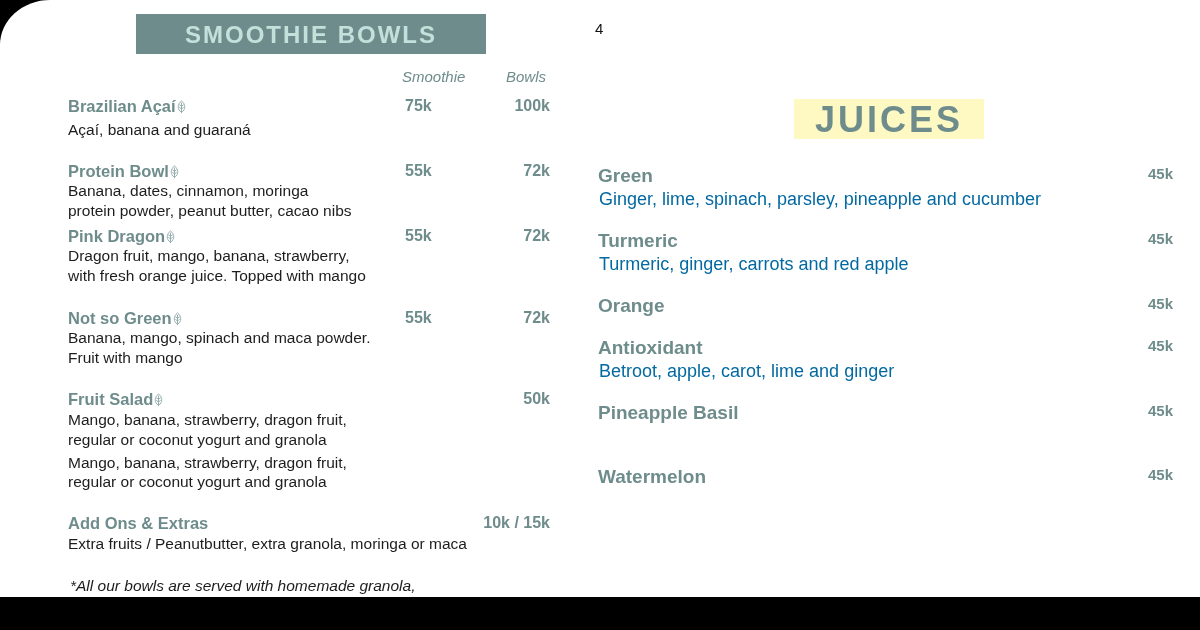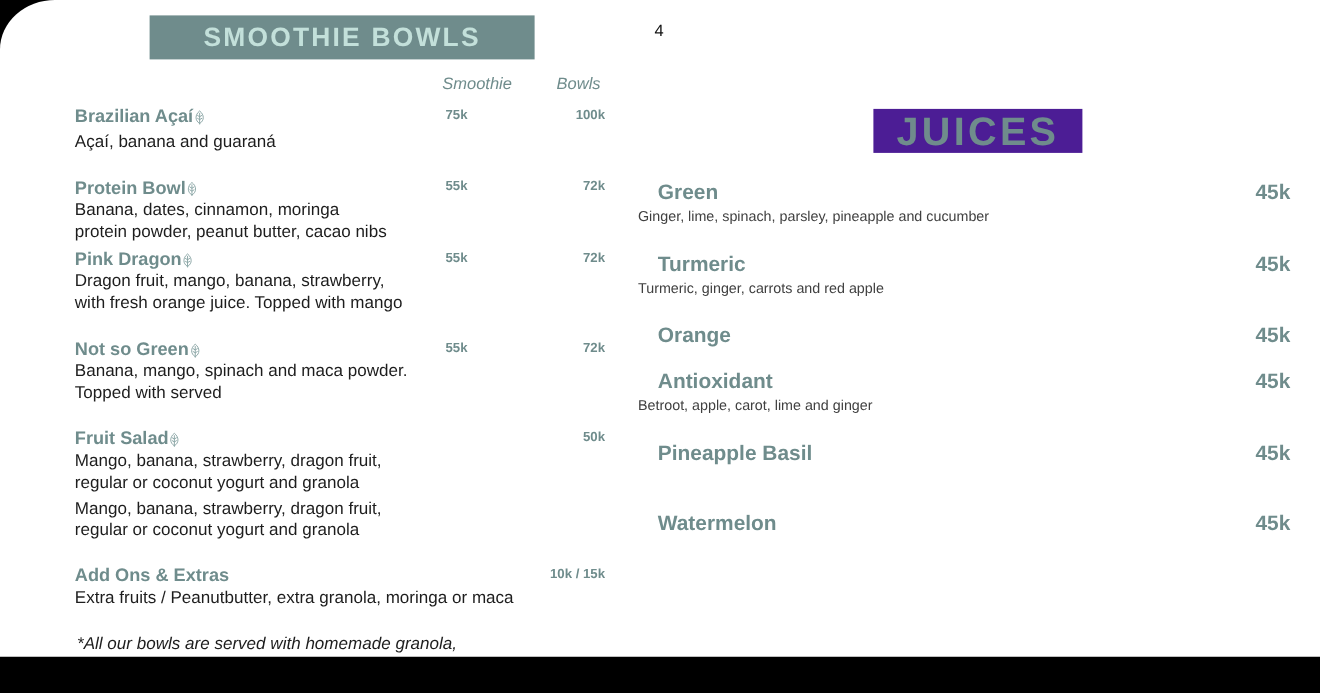--- a/index.html
+++ b/index.html
@@ -19,42 +19,42 @@
   }
   .col-head {
     position: absolute; top: 68px; font-style: italic; font-size: 15px; color: #6f8c8c;
   }
   .item-title {
     position: absolute; font-weight: bold; font-size: 16.5px; color: #6f8c8c;
     display: flex; align-items: center; white-space: nowrap;
   }
   .leaf { display: inline-block; width: 11px; height: 14px; }
   .price {
-    position: absolute; font-weight: bold; font-size: 12px; color: #6f8c8c; white-space: nowrap;
+    position: absolute; font-weight: bold; font-size: 16px; color: #6f8c8c; white-space: nowrap;
   }
   .desc {
     position: absolute; font-size: 15.5px; color: #1d1d1d; line-height: 20px; white-space: nowrap;
   }
   .note {
     position: absolute; left: 70px; top: 575px; font-style: italic; font-size: 15.5px;
     color: #1d1d1d; line-height: 21px; white-space: nowrap;
   }
   .right-banner {
     position: absolute; left: 794px; top: 99px; width: 190px; height: 40px;
-    background: #4c1d95; color: #6f8c8c; font-weight: bold; font-size: 36px;
+    background: #fef9c3; color: #6f8c8c; font-weight: bold; font-size: 36px;
     letter-spacing: 3px; text-align: center; line-height: 41px;
   }
   .j-title {
     position: absolute; left: 598px; font-weight: bold; font-size: 19px; color: #6f8c8c; white-space: nowrap;
   }
   .j-price {
-    position: absolute; right: 27px; font-weight: bold; font-size: 19px; color: #6f8c8c;
+    position: absolute; right: 27px; font-weight: bold; font-size: 15px; color: #6f8c8c;
   }
   .j-desc {
-    position: absolute; left: 580px; font-size: 13px; color: #404040; white-space: nowrap;
+    position: absolute; left: 599px; font-size: 18px; color: #0369a1; white-space: nowrap;
   }
 </style>
 </head>
 <body>
 
 <div class="page">
 
   <div class="left-banner">SMOOTHIE BOWLS</div>
   <div class="page-num">4</div>
 
@@ -95,21 +95,21 @@
 
   <div class="item-title" style="left:68px;top:309px">
     <span>Not so Green</span>
     <svg class="leaf" viewBox="0 0 12 16">
         <path d="M6 1 C1 5 1 11 6 14 C11 11 11 5 6 1 Z M6 3 V15 M6 7 L3.5 5.5 M6 7 L8.5 5.5 M6 10 L3.5 8.5 M6 10 L8.5 8.5" fill="none" stroke="#8aa5a5" stroke-width="1"></path>
       </svg>
   </div>
   <div class="price" style="left:405px;top:309px">55k</div>
   <div class="price" style="right:650px;top:309px">72k</div>
   <div class="desc" style="left:68px;top:328px">Banana, mango, spinach and maca powder.</div>
-  <div class="desc" style="left:68px;top:348px">Topped with served</div>
+  <div class="desc" style="left:68px;top:348px">Fruit with mango</div>
 
   <div class="item-title" style="left:68px;top:390px">
     <span>Fruit Salad</span>
     <svg class="leaf" viewBox="0 0 12 16">
         <path d="M6 1 C1 5 1 11 6 14 C11 11 11 5 6 1 Z M6 3 V15 M6 7 L3.5 5.5 M6 7 L8.5 5.5 M6 10 L3.5 8.5 M6 10 L8.5 8.5" fill="none" stroke="#8aa5a5" stroke-width="1"></path>
       </svg>
   </div>
   <div class="price" style="right:650px;top:390px">50k</div>
   <div class="desc" style="left:68px;top:410px">Mango, banana, strawberry, dragon fruit,</div>
   <div class="desc" style="left:68px;top:430px">regular or coconut yogurt and granola</div>

